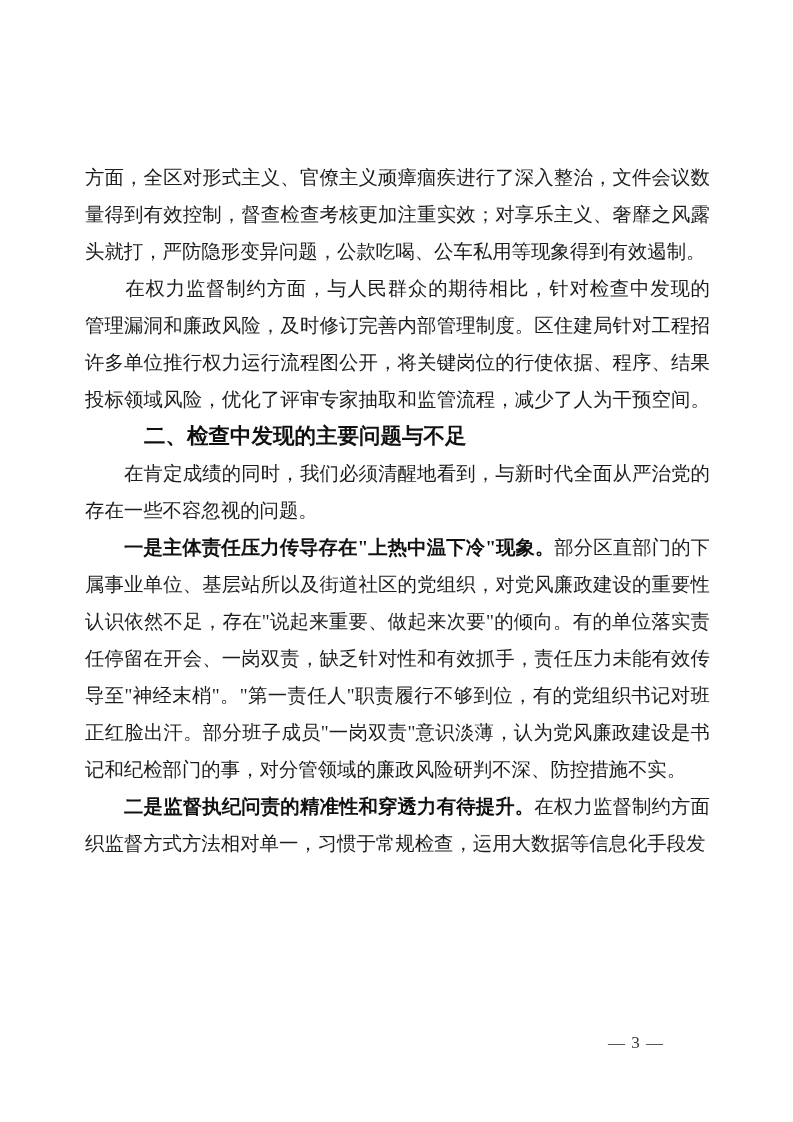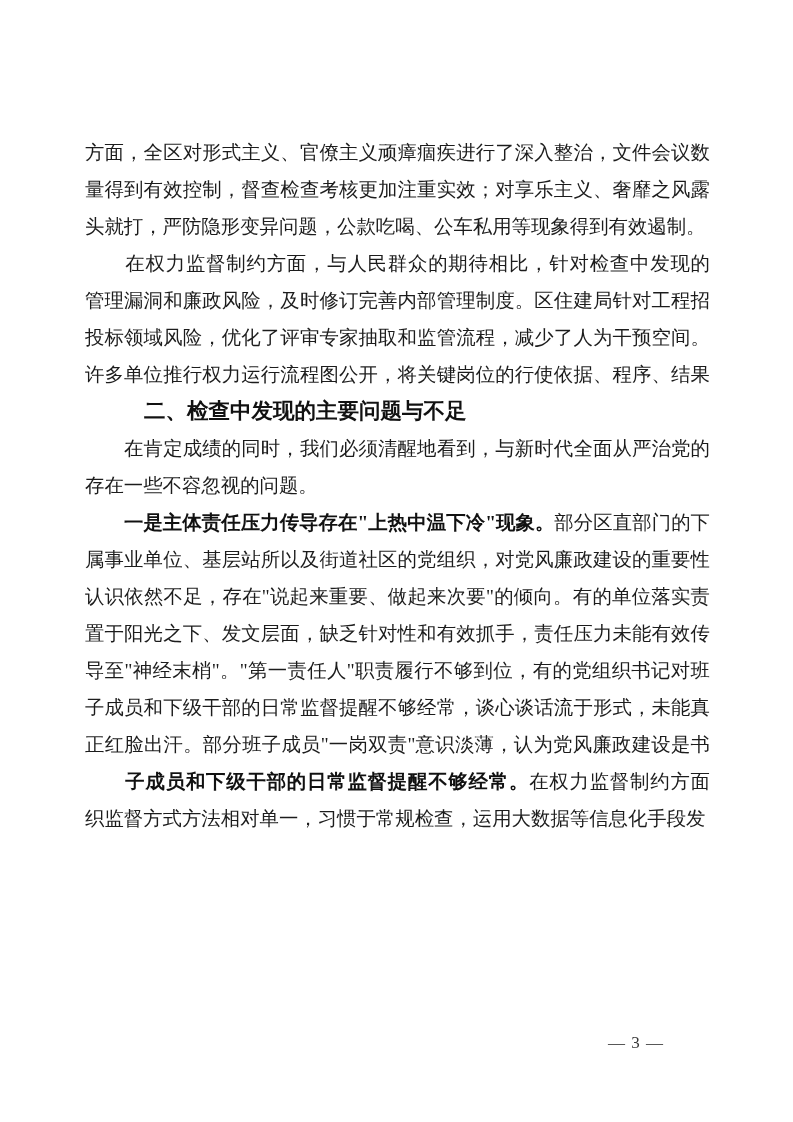--- a/index.html
+++ b/index.html
@@ -11,21 +11,21 @@
     height: 1122px;
     background: #ffffff;
     position: relative;
     overflow: hidden;
     font-family: "Liberation Serif", "DejaVu Serif", serif;
     color: #1c1c1c;
   }
   .document-body {
     position: absolute;
     left: 85px;
-    top: 134px;
+    top: 159px;
     width: 625px;
   }
   .line {
     height: 37px;
     line-height: 37px;
     font-size: 19.4px;
     text-align: justify;
     text-align-last: justify;
     white-space: pre-wrap;
     overflow: hidden;
@@ -63,29 +63,29 @@
 </style>
 </head>
 <body>
 
 <div class="document-body">
     <div class="line"><span>方面，全区对形式主义、官僚主义顽瘴痼疾进行了深入整治，文件会议数</span></div>
     <div class="line"><span>量得到有效控制，督查检查考核更加注重实效；对享乐主义、奢靡之风露</span></div>
     <div class="line para-end"><span>头就打，严防隐形变异问题，公款吃喝、公车私用等现象得到有效遏制。</span></div>
     <div class="line"><span>　　在权力监督制约方面，与人民群众的期待相比，针对检查中发现的</span></div>
     <div class="line"><span>管理漏洞和廉政风险，及时修订完善内部管理制度。区住建局针对工程招</span></div>
+    <div class="line"><span>许多单位推行权力运行流程图公开，将关键岗位的行使依据、程序、结果</span></div>
     <div class="line"><span>投标领域风险，优化了评审专家抽取和监管流程，减少了人为干预空间。</span></div>
-    <div class="line"><span>许多单位推行权力运行流程图公开，将关键岗位的行使依据、程序、结果</span></div>
     <div class="line heading">二、检查中发现的主要问题与不足</div>
     <div class="line"><span>　　在肯定成绩的同时，我们必须清醒地看到，与新时代全面从严治党的</span></div>
     <div class="line para-end"><span>存在一些不容忽视的问题。</span></div>
     <div class="line"><span class="lead-bold">　　一是主体责任压力传导存在"上热中温下冷"现象。</span><span>部分区直部门的下</span></div>
     <div class="line"><span>属事业单位、基层站所以及街道社区的党组织，对党风廉政建设的重要性</span></div>
     <div class="line"><span>认识依然不足，存在"说起来重要、做起来次要"的倾向。有的单位落实责</span></div>
-    <div class="line"><span>置于阳光之下、发文层面，缺乏针对性和有效抓手，责任压力未能有效传</span></div>
+    <div class="line"><span>任停留在开会、一岗双责，缺乏针对性和有效抓手，责任压力未能有效传</span></div>
     <div class="line"><span>导至"神经末梢"。"第一责任人"职责履行不够到位，有的党组织书记对班</span></div>
-    <div class="line"><span>子成员和下级干部的日常监督提醒不够经常，谈心谈话流于形式，未能真</span></div>
     <div class="line"><span>正红脸出汗。部分班子成员"一岗双责"意识淡薄，认为党风廉政建设是书</span></div>
-    <div class="line"><span class="lead-bold">　　子成员和下级干部的日常监督提醒不够经常。</span><span>在权力监督制约方面</span></div>
+    <div class="line para-end"><span>记和纪检部门的事，对分管领域的廉政风险研判不深、防控措施不实。</span></div>
+    <div class="line"><span class="lead-bold">　　二是监督执纪问责的精准性和穿透力有待提升。</span><span>在权力监督制约方面</span></div>
     <div class="line para-end"><span>织监督方式方法相对单一，习惯于常规检查，运用大数据等信息化手段发</span></div>
   </div>
 
 <div class="page-number">— 3 —</div>
 
 </body></html>

